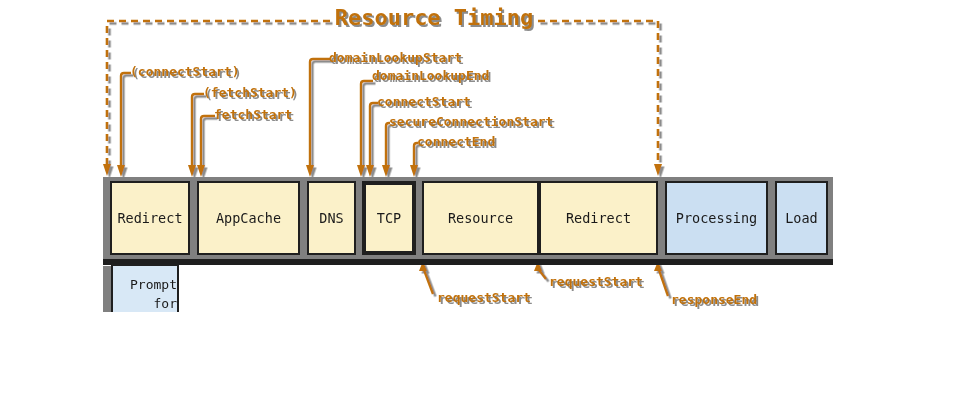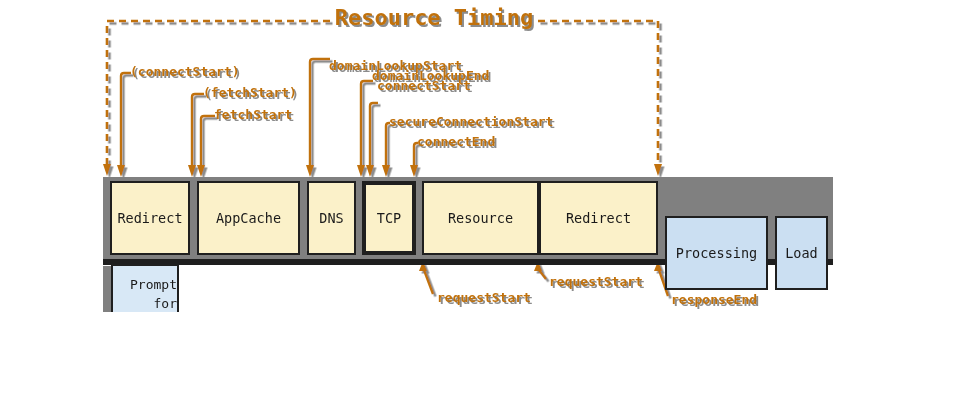--- a/index.html
+++ b/index.html
@@ -10,21 +10,21 @@
   html,body{margin:0;padding:0;background:#ffffff;}
   #stage{position:relative;width:960px;height:312px;background:#ffffff;overflow:hidden;
          font-family:"DejaVu Sans Mono","Liberation Mono",monospace;}
   
   .container{position:absolute;left:103px;top:177px;width:730px;height:82px;
              background:var(--container);box-shadow:0 6px 0 var(--band);}
   .phase{position:absolute;top:181px;height:74px;box-sizing:border-box;
          border:2px solid var(--box_border);display:flex;align-items:center;justify-content:center;
          font-size:13.5px;color:var(--box_text);letter-spacing:0;text-align:right;}
   .phase.resource{background:var(--resource_fill);}
-  .phase.nav{background:var(--nav_fill);margin-top:35px;}
+  .phase.nav{background:var(--nav_fill);}
   .phase.thick{border-width:4px;}
   
   .prompt{position:absolute;left:111px;top:264px;width:68px;height:80px;box-sizing:border-box;
           border:2px solid var(--box_border);background:var(--prompt_fill);
           display:flex;align-items:center;justify-content:center;text-align:right;
           font-size:13px;line-height:1.5;color:var(--box_text);
           box-shadow:-8px 2px 0 var(--container);}
   
   .title{position:absolute;left:318px;top:5px;width:232px;text-align:center;
          font-size:22px;font-weight:bold;color:var(--accent);
@@ -107,23 +107,23 @@
         <path class="oline" d="M 659 270 L 668 296"></path>
       </g>
     </g>
   </svg>
 
   <div class="title">Resource Timing</div>
 
   <div class="mlabel" style="left:130px;top:64px">(connectStart)</div>
   <div class="mlabel" style="left:203px;top:85px">(fetchStart)</div>
   <div class="mlabel" style="left:214px;top:107px">fetchStart</div>
-  <div class="mlabel" style="left:329px;top:58px">domainLookupStart</div>
+  <div class="mlabel" style="left:329px;top:50px">domainLookupStart</div>
   <div class="mlabel" style="left:372px;top:68px">domainLookupEnd</div>
-  <div class="mlabel" style="left:377px;top:78px">connectStart</div>
+  <div class="mlabel" style="left:377px;top:94px">connectStart</div>
   <div class="mlabel" style="left:389px;top:114px">secureConnectionStart</div>
   <div class="mlabel" style="left:417px;top:134px">connectEnd</div>
 
   <div class="mlabel" style="left:437px;top:290px">requestStart</div>
   <div class="mlabel" style="left:549px;top:274px">requestStart</div>
   <div class="mlabel" style="left:671px;top:292px">responseEnd</div>
 
   <div class="container"></div>
   <div class="phase resource" style="left:110px;width:80px">Redirect</div>
   <div class="phase resource" style="left:197px;width:103px">AppCache</div>

